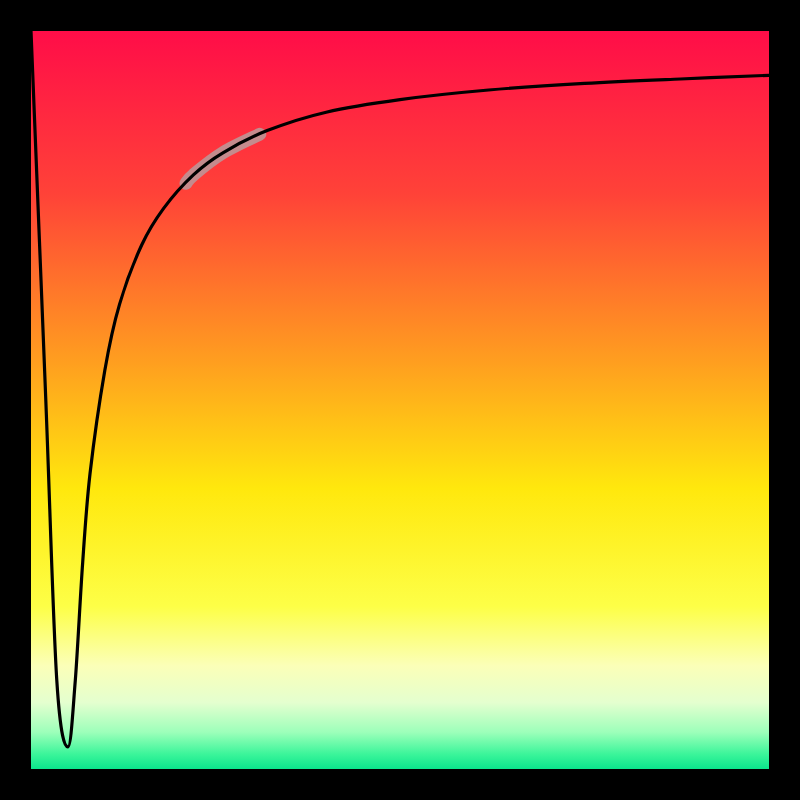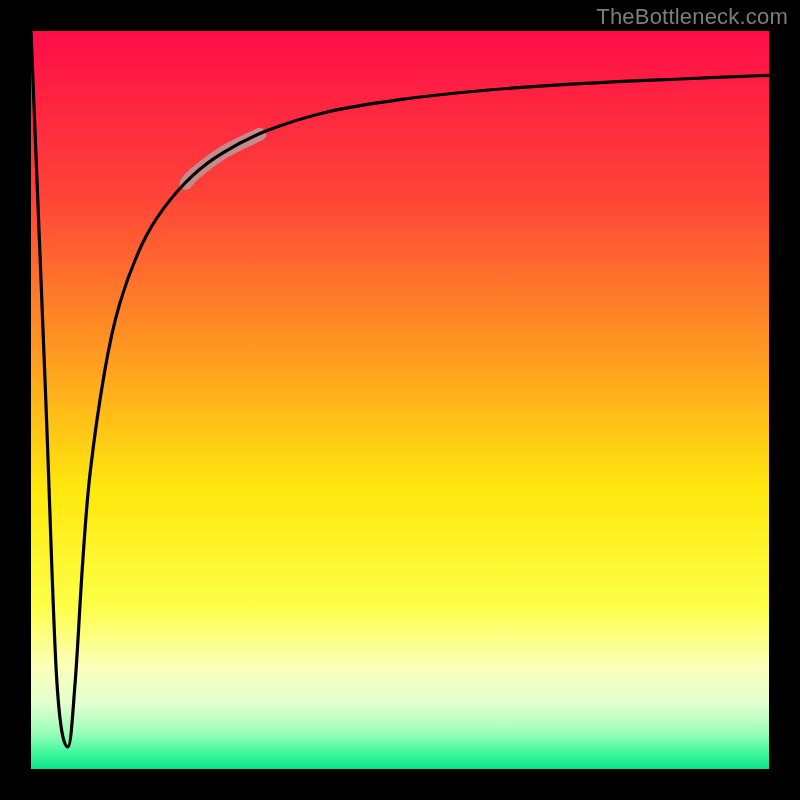--- a/index.html
+++ b/index.html
@@ -75,15 +75,14 @@
       <rect x="0" y="0" width="738" height="738" fill="url(#bg-grad)"></rect>
     </svg>
 
     <svg class="curve" viewBox="0 0 738 738" preserveAspectRatio="none">
       <path id="highlight-path" fill="none" stroke="#c48b8d" stroke-width="13" stroke-linecap="round" d="M 155.0 152.2 C 156.2 150.8, 156.2 149.0, 162.4 143.9 C 168.5 138.8, 180.8 128.5, 191.9 121.8 C 202.9 115.0, 222.6 106.4, 228.8 103.3"></path>
       <path id="curve-path" fill="none" stroke="#000000" stroke-width="3.2" stroke-linecap="round" d="M 0.0 0.0 C 2.5 61.5, 10.5 260.8, 14.8 369.0 C 19.1 477.2, 22.1 591.6, 25.8 649.4 C 29.5 707.3, 33.8 715.9, 36.9 715.9 C 40.0 715.9, 41.8 680.2, 44.3 649.4 C 46.7 618.7, 49.2 565.8, 51.7 531.4 C 54.1 496.9, 55.4 474.8, 59.0 442.8 C 62.7 410.8, 68.9 367.8, 73.8 339.5 C 78.7 311.2, 82.4 294.0, 88.6 273.1 C 94.7 252.2, 103.3 230.0, 110.7 214.0 C 118.1 198.0, 124.2 188.8, 132.8 177.1 C 141.5 165.4, 152.5 153.1, 162.4 143.9 C 172.2 134.7, 179.6 129.1, 191.9 121.8 C 204.2 114.4, 218.9 106.4, 236.2 99.6 C 253.4 92.9, 273.1 86.3, 295.2 81.2 C 317.3 76.0, 341.9 72.3, 369.0 68.6 C 396.1 64.9, 426.8 61.7, 457.6 59.0 C 488.3 56.3, 521.5 54.2, 553.5 52.4 C 585.5 50.6, 618.7 49.3, 649.4 48.0 C 680.2 46.6, 723.2 44.9, 738.0 44.3"></path>
     </svg>
 
   </div>
 
-  <div class="watermark">TheBottleneck.com</div>
 
 </div>
 
 </body></html>

